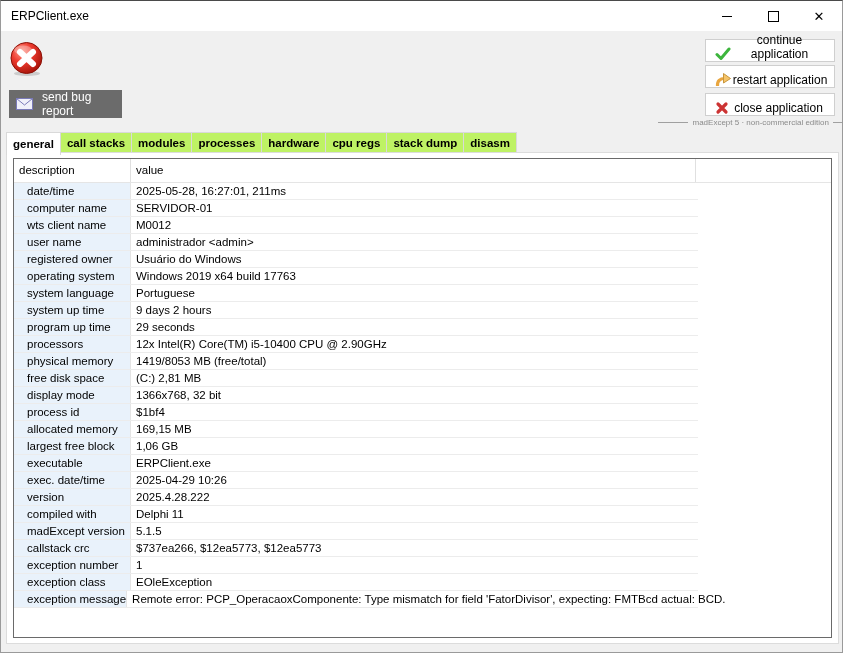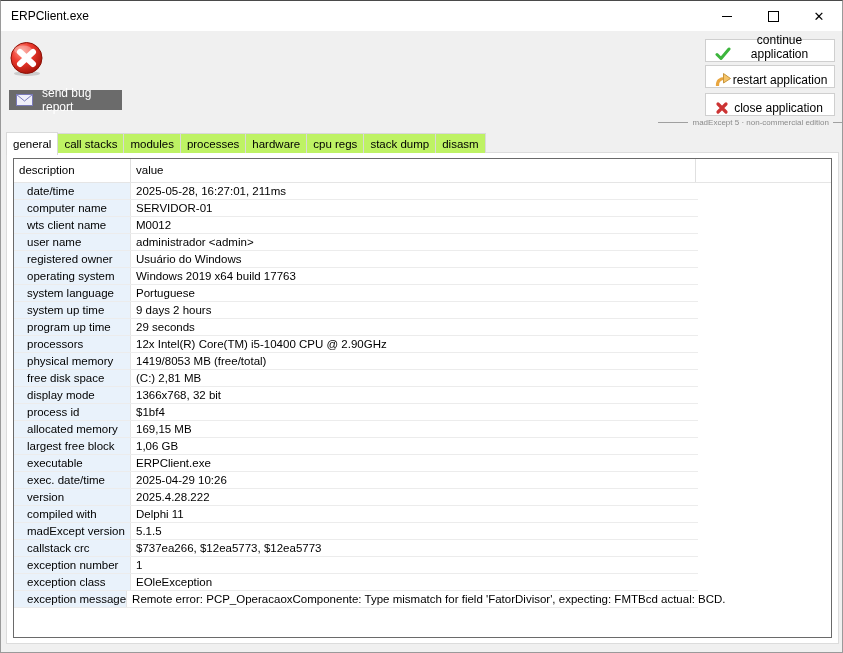--- a/index.html
+++ b/index.html
@@ -11,35 +11,35 @@
     display:flex;align-items:center;}
   .title-text{padding-left:10px;font-size:12px;color:#000;}
   .win-controls{margin-left:auto;display:flex;height:30px;}
   .win-btn{width:46px;height:30px;display:flex;align-items:center;justify-content:center;cursor:default;}
   .glyph-min{width:10px;height:0;border-top:1px solid #000;}
   .glyph-max{width:9px;height:9px;border:1px solid #000;background:transparent;}
   .glyph-close{font-size:13px;color:#000;line-height:1;}
   
   .error-icon{position:absolute;left:8px;top:40px;}
   .error-text{position:absolute;left:50px;top:51px;font-size:12px;color:#000;}
-  .send-report-btn{position:absolute;left:8px;top:89px;width:113px;height:20px;
+  .send-report-btn{position:absolute;left:8px;top:89px;width:113px;height:28px;
     background:#6b6b6b;color:#ffffff;font-size:12px;display:flex;align-items:center;
     gap:9px;padding-left:7px;box-sizing:border-box;cursor:default;}
   .action-btn{position:absolute;right:7px;width:130px;height:23px;background:#ffffff;
     border:1px solid #cfcfcf;box-sizing:border-box;display:flex;align-items:flex-end;
     font-size:12px;color:#000;cursor:default;}
   .action-btn .abi{margin-left:9px;display:flex;align-items:center;}
   .action-btn .abl{flex:1;text-align:center;margin-right:6px;}
   .btn-continue{top:38px;} .btn-restart{top:64px;} .btn-close{top:92px;}
   .edition-note{position:absolute;top:117px;right:0;display:flex;align-items:center;
     font-size:8px;color:#8b8b8b;}
   .edition-note .dash{height:0;border-top:1px solid #a0a0a0;}
   .dash-l{width:30px;margin-right:4px;} .dash-r{width:9px;margin-left:4px;}
   
-  .tabs{position:absolute;left:5px;top:131px;display:flex;align-items:center;z-index:3;}
+  .tabs{position:absolute;left:5px;top:131px;display:flex;align-items:flex-start;z-index:3;font-weight:bold;}
   .tab{height:20px;line-height:20px;padding:0 6px;font-size:11.5px;color:#000;
     background:#bef264;border:1px solid #d9d9d9;border-bottom:none;margin-right:-1px;
     box-sizing:border-box;cursor:default;}
   .tab.active{height:23px;line-height:22px;background:#ffffff;position:relative;
     z-index:4;margin-bottom:-1px;border-color:#d9d9d9;}
   
   .tab-page{position:absolute;left:5px;top:151px;width:833px;height:492px;
     background:#ffffff;border:1px solid #dcdcdc;box-sizing:border-box;z-index:2;}
   .listview{position:absolute;left:6px;top:5px;width:819px;height:480px;
     background:#ffffff;border:1px solid #6a6a6a;box-sizing:border-box;overflow:hidden;}

